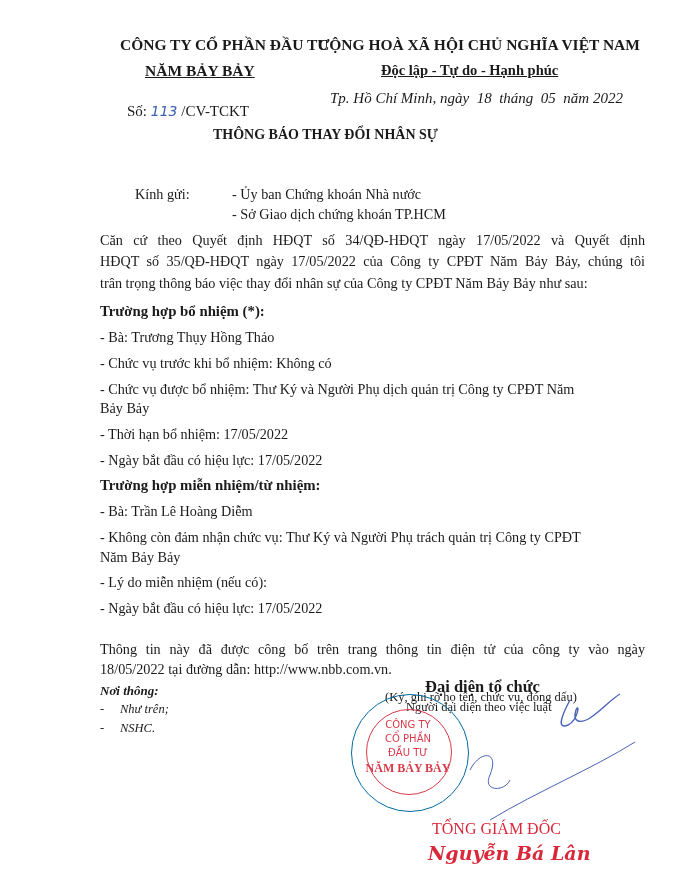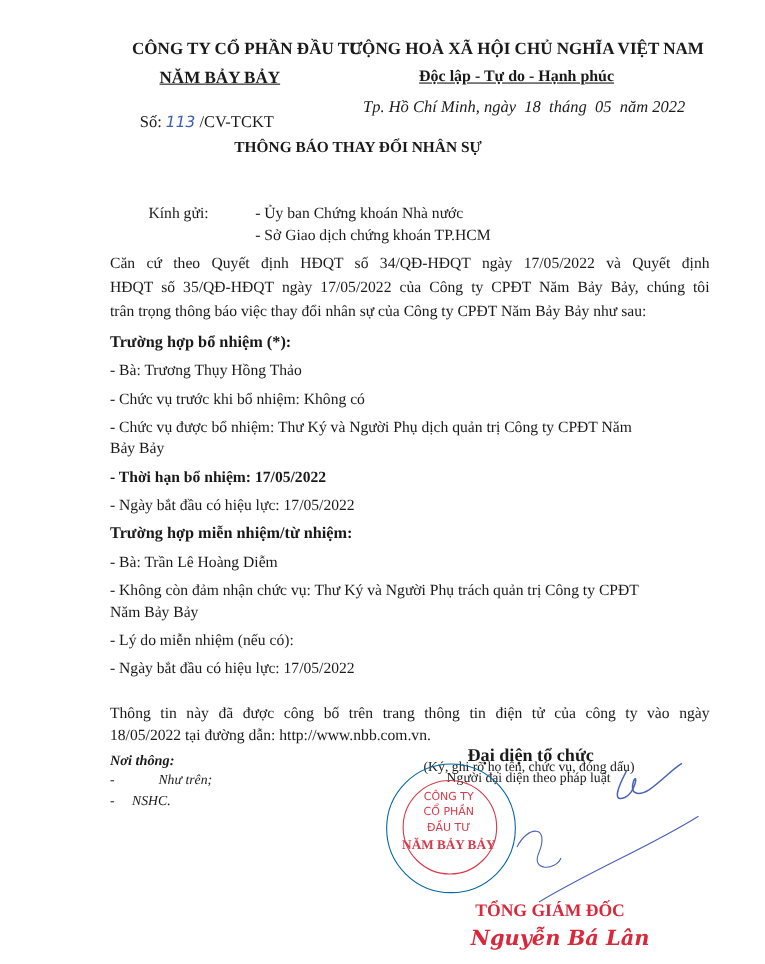--- a/index.html
+++ b/index.html
@@ -50,53 +50,53 @@
 
 <div class="abs p justify" style="left:100px; top:219px;">Căn cứ theo Quyết định HĐQT số 34/QĐ-HĐQT ngày 17/05/2022 và Quyết định</div>
 <div class="abs p justify" style="left:100px; top:240px;">HĐQT số 35/QĐ-HĐQT ngày 17/05/2022 của Công ty CPĐT Năm Bảy Bảy, chúng tôi</div>
 <div class="abs p" style="left:100px; top:262px;">trân trọng thông báo việc thay đổi nhân sự của Công ty CPĐT Năm Bảy Bảy như sau:</div>
 
 <div class="abs p b" style="left:100px; top:290px; font-size:14.8px;">Trường hợp bổ nhiệm (*):</div>
 <div class="abs p" style="left:100px; top:316px;">- Bà: Trương Thụy Hồng Thảo</div>
 <div class="abs p" style="left:100px; top:342px;">- Chức vụ trước khi bổ nhiệm: Không có</div>
 <div class="abs p" style="left:100px; top:368px;">- Chức vụ được bổ nhiệm: Thư Ký và Người Phụ dịch quản trị Công ty CPĐT Năm</div>
 <div class="abs p" style="left:100px; top:387px;">Bảy Bảy</div>
-<div class="abs p" style="left:100px; top:413px;font-weight:bold;">- Thời hạn bổ nhiệm: 17/05/2022</div>
+<div class="abs p" style="left:100px; top:413px;">- Thời hạn bổ nhiệm: 17/05/2022</div>
 <div class="abs p" style="left:100px; top:439px;">- Ngày bắt đầu có hiệu lực: 17/05/2022</div>
 
 <div class="abs p b" style="left:100px; top:464px; font-size:14.8px;">
   <span>Trường hợp miễn nhiệm/từ nhiệm:</span>
 </div>
 <div class="abs p" style="left:100px; top:490px;">- Bà: Trần Lê Hoàng Diễm</div>
 <div class="abs p" style="left:100px; top:516px;">- Không còn đảm nhận chức vụ: Thư Ký và Người Phụ trách quản trị Công ty CPĐT</div>
 <div class="abs p" style="left:100px; top:536px;">Năm Bảy Bảy</div>
 <div class="abs p" style="left:100px; top:561px;">- Lý do miễn nhiệm (nếu có):</div>
 <div class="abs p" style="left:100px; top:587px;">- Ngày bắt đầu có hiệu lực: 17/05/2022</div>
 
 <div class="abs p justify" style="left:100px; top:628px;">Thông tin này đã được công bố trên trang thông tin điện tử của công ty vào ngày</div>
 <div class="abs p" style="left:100px; top:648px;">18/05/2022 tại đường dẫn: http://www.nbb.com.vn.</div>
 
 <div class="abs i b" style="left:100px; top:683px; font-size:13px;">Nơi thông:</div>
 <div class="abs i" style="left:100px; top:702px; font-size:12.5px;">-</div>
-<div class="abs i" style="left:120px; top:702px; font-size:12.5px;margin-left:24px;">Như trên;</div>
+<div class="abs i" style="left:120px; top:702px; font-size:12.5px;">Như trên;</div>
 <div class="abs i" style="left:100px; top:721px; font-size:12.5px;">-</div>
 <div class="abs i" style="left:120px; top:721px; font-size:12.5px;">NSHC.</div>
 
 <div class="abs b" style="left:425px; top:677px; font-size:16.5px;">Đại diện tổ chức</div>
-<div class="abs" style="left:406px; top:700px; font-size:12.5px;">Người đại diện theo pháp luật</div>
+<div class="abs" style="left:406px; top:700px; font-size:12.5px;">Người đại diện theo việc luật</div>
 <div class="abs" style="left:385px; top:690px; font-size:12.5px;">(Ký, ghi rõ họ tên, chức vụ, đóng dấu)</div>
 
 <div class="stamp">
   <div class="stamp-inner"></div>
   <div class="stamp-text" style="top:24px; font-size:10px;">CÔNG TY</div>
   <div class="stamp-text" style="top:38px; font-size:10px;">CỔ PHẦN</div>
   <div class="stamp-text" style="top:52px; font-size:10px;">ĐẦU TƯ</div>
   <div class="stamp-text" style="top:66px; font-size:12px; font-weight:bold; font-family:'Liberation Serif', serif;">NĂM BẢY BẢY</div>
 </div>
 
 <svg class="abs" style="left:340px; top:680px;" width="300" height="160">
   <path d="M230 20 C 222 35, 216 50, 228 45 C 238 40, 240 22, 236 30 C 232 42, 240 44, 250 38 C 262 30, 270 20, 280 14" stroke="#4a62b8" stroke-width="1.4" fill="none"></path>
   <path d="M150 140 C 200 110, 250 90, 295 62" stroke="#4a62b8" stroke-width="1" fill="none"></path>
   <path d="M130 90 C 140 70, 160 70, 150 95 C 142 112, 165 112, 170 100" stroke="#4a62b8" stroke-width="1" fill="none"></path>
 </svg>
 
-<div class="abs red" style="left:432px; top:820px; font-size:16px;font-weight:bold;">TỔNG GIÁM ĐỐC</div>
+<div class="abs red" style="left:432px; top:820px; font-size:16px;">TỔNG GIÁM ĐỐC</div>
 <div class="abs red i b" style="left:428px; top:842px; font-size:19px; font-family:'DejaVu Serif', serif;">Nguyễn Bá Lân</div>
 
 </body></html>

